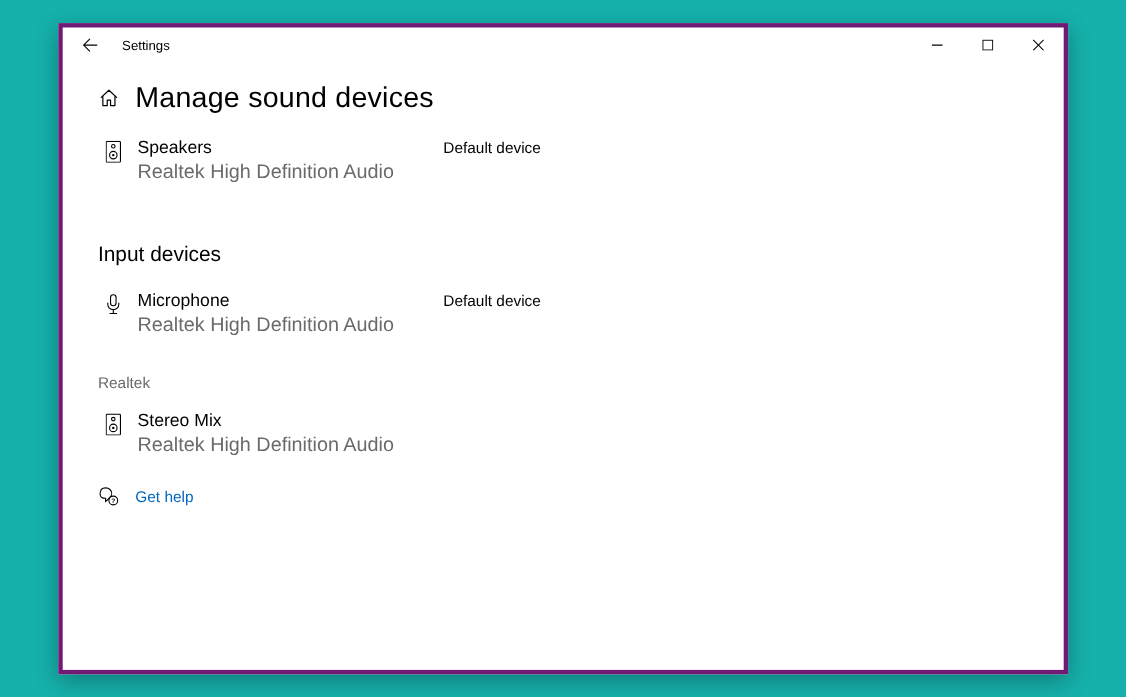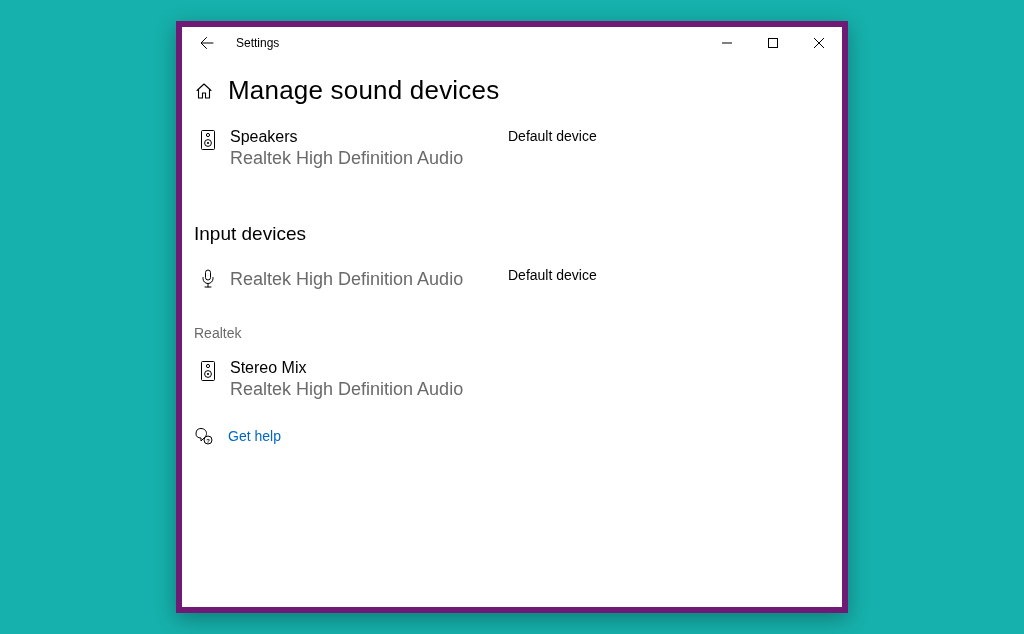--- a/index.html
+++ b/index.html
@@ -12,23 +12,23 @@
       background: #16b1ac;
       width: 1024px;
       height: 634px;
       display: flex;
       align-items: center;
       justify-content: center;
       overflow: hidden;
     }
     .window {
       background: #ffffff;
-      width: 672px;
+      width: 918px;
       height: 592px;
-      border: 6px solid #701a75;
+      border: 4px solid #701a75;
       box-shadow: 0 6px 20px rgba(0,0,0,0.3);
       display: flex;
       flex-direction: column;
       position: relative;
     }
     .titlebar {
       height: 32px;
       display: flex;
       align-items: center;
       padding-left: 8px;
@@ -52,21 +52,21 @@
     }
     .win-ctrl {
       width: 46px;
       height: 32px;
       display: flex;
       align-items: center;
       justify-content: center;
       cursor: pointer;
     }
     .content {
-      padding: 12px 24px 0 12px;
+      padding: 12px 24px 0 32px;
       flex: 1;
       overflow: hidden;
     }
     .page-header-row {
       display: flex;
       align-items: center;
       gap: 14px;
       margin-top: 4px;
       margin-bottom: 20px;
     }
@@ -222,20 +222,21 @@
     <h2 class="section-heading">Input devices</h2>
 
     <div class="device-row">
       <div class="device-icon">
         <svg width="14" height="20" viewBox="0 0 14 20">
             <rect x="4.5" y="1" width="5" height="10" rx="2.5" stroke="#000" stroke-width="1" fill="none"></rect>
             <path d="M2 8.5v1c0 2.8 2.2 5 5 5s5-2.2 5-5v-1M7 14.5V18M4 18h6" stroke="#000" stroke-width="1" fill="none" stroke-linecap="round"></path>
           </svg>
       </div>
       <div class="device-text">
+        <div class="device-name">Microphone</div>
         <div class="device-sub">Realtek High Definition Audio</div>
       </div>
       <div class="device-status">Default device</div>
     </div>
 
     <div style="height:18px"></div>
 
     <div class="disabled-label">Realtek</div>
 
     <div class="device-row">

